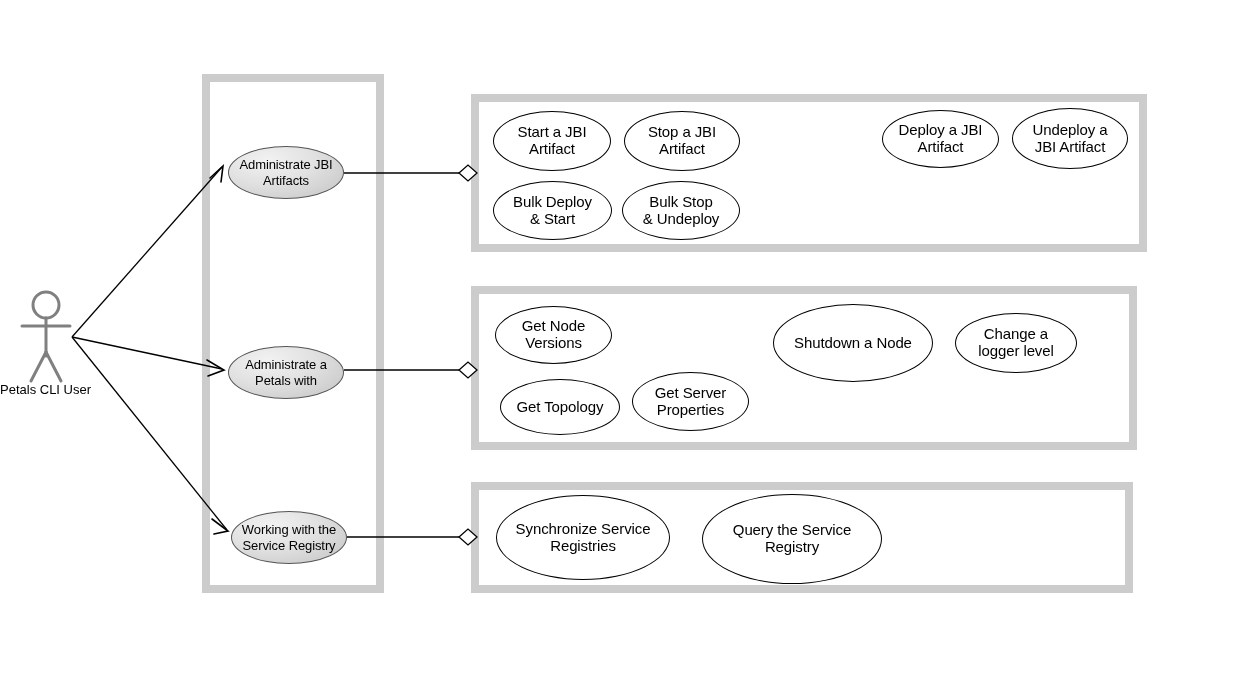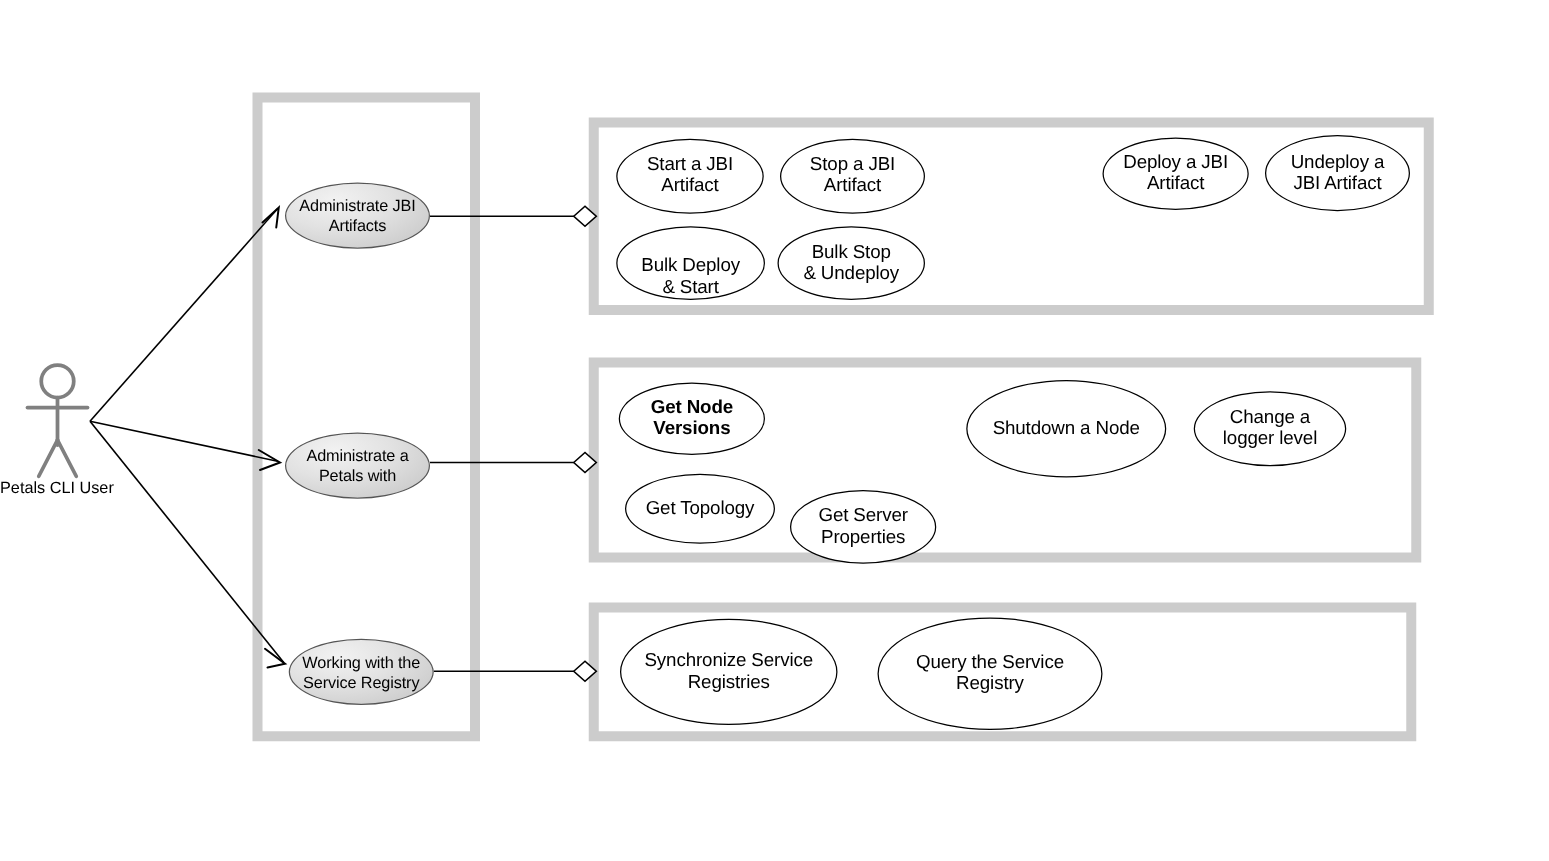--- a/index.html
+++ b/index.html
@@ -150,34 +150,34 @@
       <span>Deploy a JBI</span>
       <span>Artifact</span>
     </span>
   </div>
   <div class="uc" style="left:1012px; top:108px; width:116px; height:61px;">
     <span>
       <span>Undeploy a</span>
       <span>JBI Artifact</span>
     </span>
   </div>
-  <div class="uc" style="left:493px; top:181px; width:119px; height:59px;align-items:flex-end;">
+  <div class="uc" style="left:493px; top:181px; width:119px; height:59px;">
     <span>
       <span>Bulk Deploy</span>
       <span>&amp; Start</span>
     </span>
   </div>
   <div class="uc" style="left:622px; top:181px; width:118px; height:59px;">
     <span>
       <span>Bulk Stop</span>
       <span>&amp; Undeploy</span>
     </span>
   </div>
 
-  <div class="uc" style="left:495px; top:306px; width:117px; height:58px;font-weight:bold;">
+  <div class="uc" style="left:495px; top:306px; width:117px; height:58px;">
     <span>
       <span>Get Node</span>
       <span>Versions</span>
     </span>
   </div>
   <div class="uc" style="left:773px; top:304px; width:160px; height:78px;">
     <span>
       <span>Shutdown a Node</span>
     </span>
   </div>
@@ -185,21 +185,21 @@
     <span>
       <span>Change a</span>
       <span>logger level</span>
     </span>
   </div>
   <div class="uc" style="left:500px; top:379px; width:120px; height:56px;">
     <span>
       <span>Get Topology</span>
     </span>
   </div>
-  <div class="uc" style="left:632px; top:392px; width:117px; height:59px;text-align:center;">
+  <div class="uc" style="left:632px; top:372px; width:117px; height:59px;text-align:center;">
     <span>
       <span>Get Server</span>
       <span>Properties</span>
     </span>
   </div>
 
   <div class="uc" style="left:496px; top:495px; width:174px; height:85px;">
     <span>
       <span>Synchronize Service</span>
       <span>Registries</span>

